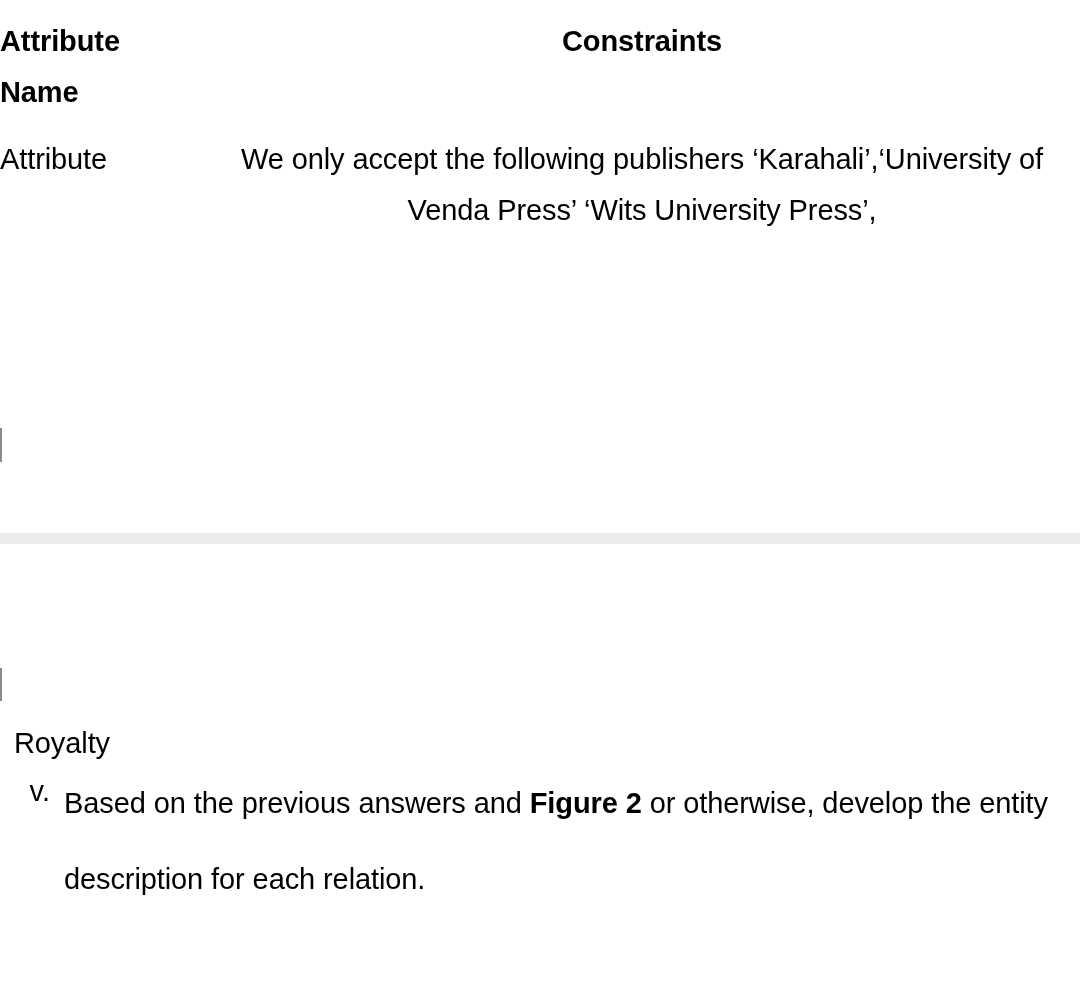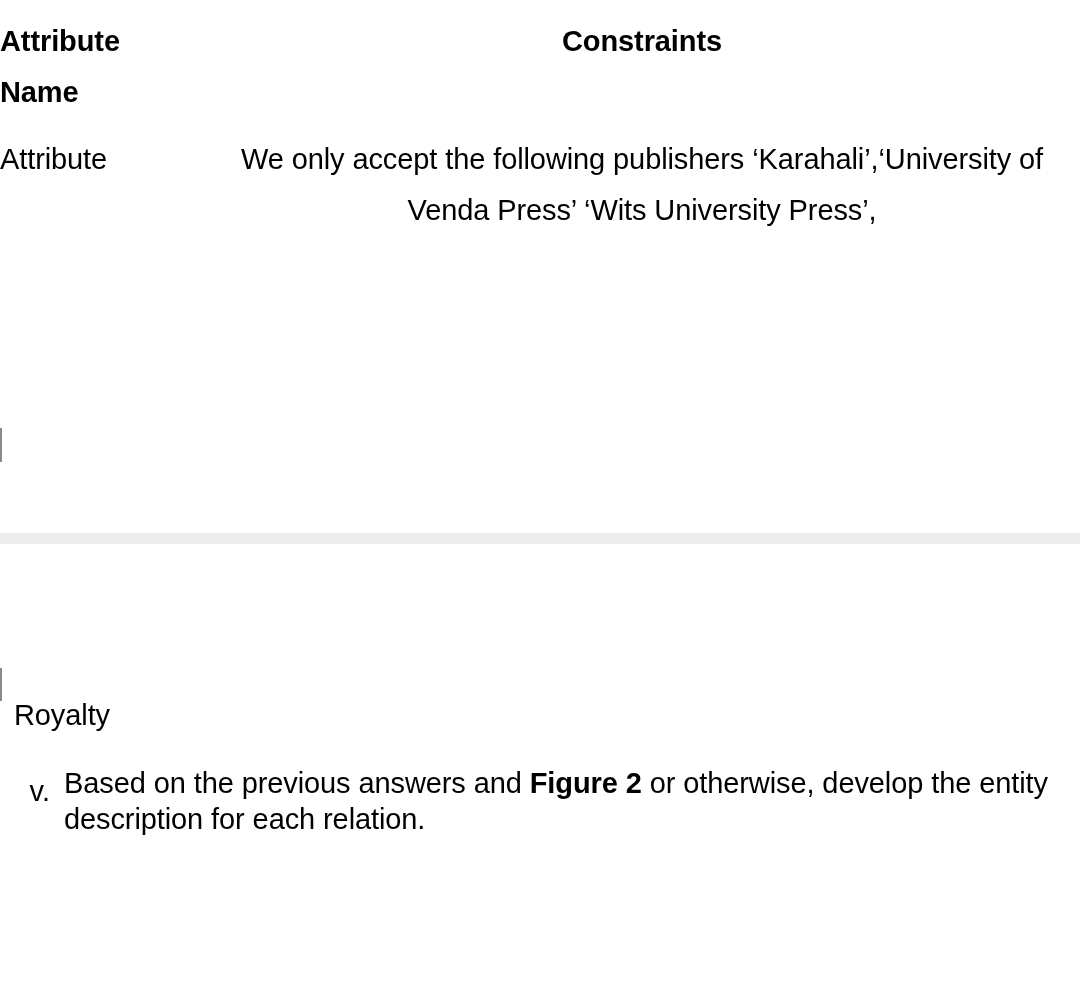--- a/index.html
+++ b/index.html
@@ -86,21 +86,21 @@
     width: 2px;
     background: #8a8a8f;
   }
   .caret-mark.first { left: 0px; top: 33px; height: 34px; }
   .caret-mark.second { left: 0px; top: 273px; height: 33px; }
 
   
   .royalty-row {
     position: absolute;
     left: 0;
-    top: 690px;
+    top: 718px;
     width: 1080px;
     display: flex;
   }
   .royalty-row .col-attr { flex: 0 0 202px; }
   .royalty-row .col-cons { flex: 1 1 auto; padding-left: 0; }
 
   
   .roman-list {
     position: absolute;
     left: 0;
@@ -117,21 +117,21 @@
     width: 64px;
     text-align: right;
     padding-right: 14px;
     box-sizing: border-box;
     font-size: 29px;
     line-height: 52px;
   }
   .list-body {
     flex: 1 1 auto;
     font-size: 29px;
-    line-height: 36px;
+    line-height: 76px;
     padding-right: 26px;
     letter-spacing: -0.1px;
   }
   .list-body b { font-weight: 700; }
 </style>
 </head>
 <body>
 
 <div class="page">
 

